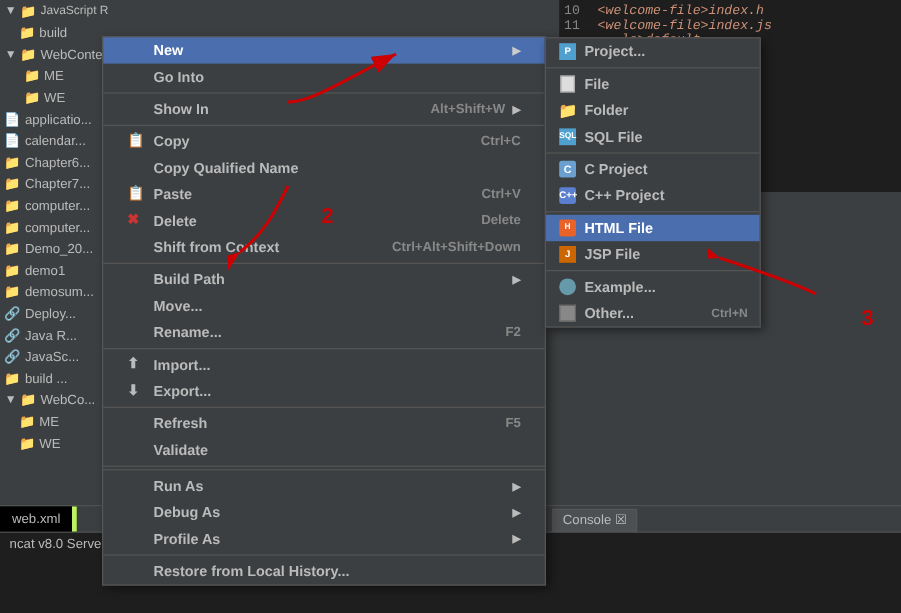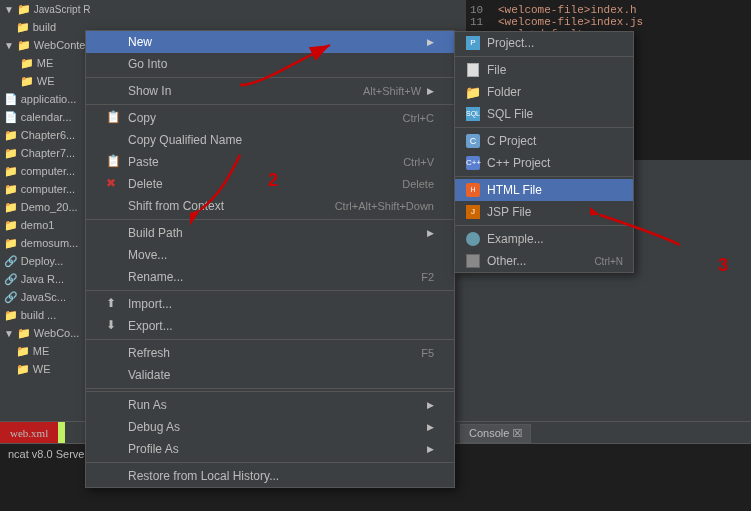--- a/index.html
+++ b/index.html
@@ -32,31 +32,31 @@
     }
 
     .line-num {
       color: #858585;
       min-width: 20px;
       text-align: left;
     }
 
     .code-content {
       color: #ce9178;
+      font-style: italic;
     }
 
     .tab {
       padding: 2px 10px;
       color: #bbbbbb;
       font-size: 11px;
-      border-right: 7px solid #bef264;
+      border-right: 4px solid #bef264;
       display: flex;
       align-items: center;
-      background: #b91c1c;
-      font-family: Liberation Serif, serif;
+      background: #000000;
     }
 
     
     .context-menu-main {
       position: absolute;
       top: 30px;
       left: 85px;
       width: 370px;
       background: #3c3f41;
       border: 1px solid #555;
@@ -65,20 +65,21 @@
     }
 
     .menu-item {
       display: flex;
       align-items: center;
       padding: 3px 20px;
       color: #bbbbbb;
       font-size: 12px;
       cursor: pointer;
       position: relative;
+      font-weight: bold;
     }
 
     .menu-item:hover, .menu-item.highlighted {
       background: #4b6eaf;
       color: #ffffff;
     }
 
     .menu-item.highlighted {
       background: #4b6eaf;
     }

